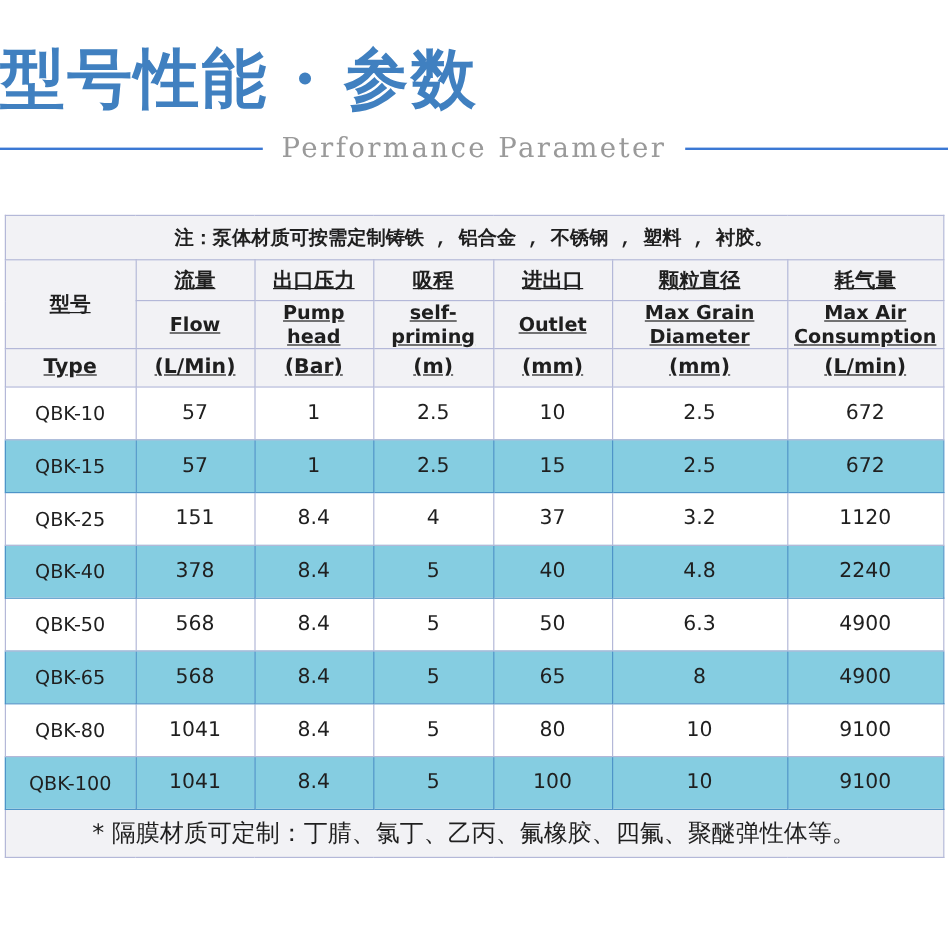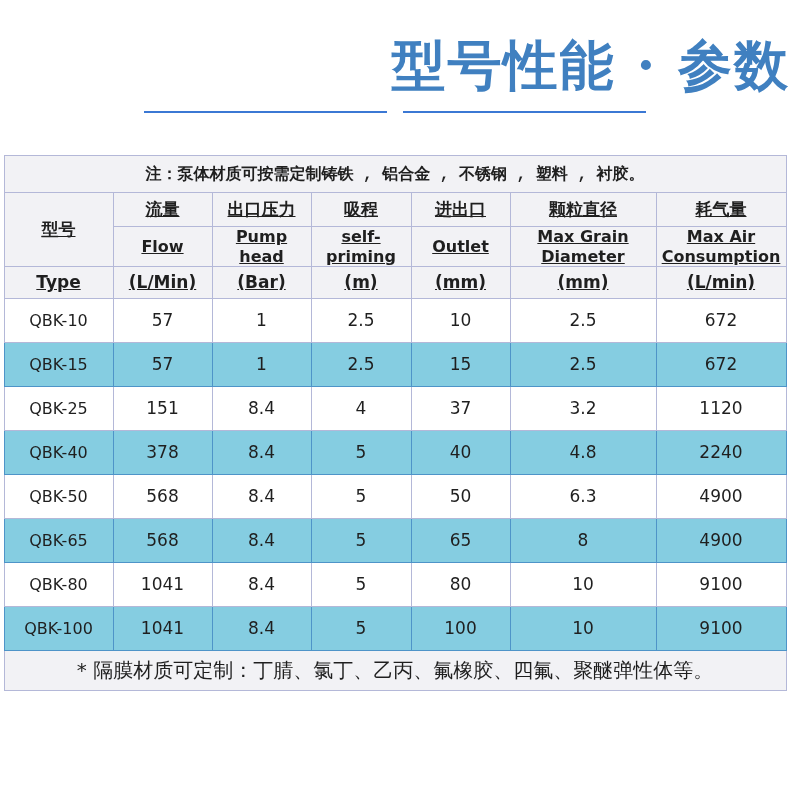--- a/index.html
+++ b/index.html
@@ -15,21 +15,21 @@
   *{box-sizing:border-box;}
   html,body{margin:0;padding:0;}
   body{
     width:790px;height:790px;background:#ffffff;
     font-family:"DejaVu Sans","Liberation Sans",sans-serif;
     color:var(--text);
     overflow:hidden;
   }
   .title{
     margin:36px 0 0 0;
-    text-align:right;
+    text-align:left;
     font-family:"DejaVu Serif","Liberation Serif",serif;
     font-weight:bold;
     font-size:54px;
     line-height:1.1;
     color:var(--title-blue);
     letter-spacing:2px;
   }
   .subtitle-row{
     margin-top:16px;
     display:flex;align-items:center;justify-content:center;
@@ -71,20 +71,21 @@
 </style>
 </head>
 <body>
 
 <div class="page">
 
   <h1 class="title">型号性能 · 参数</h1>
 
   <div class="subtitle-row">
     <span class="sub-line"></span>
+    <span class="subtitle-text">Performance Parameter</span>
     <span class="sub-line"></span>
   </div>
 
   <table>
     <colgroup>
       <col style="width:109px">
       <col style="width:99px">
       <col style="width:99px">
       <col style="width:100px">
       <col style="width:99px">

